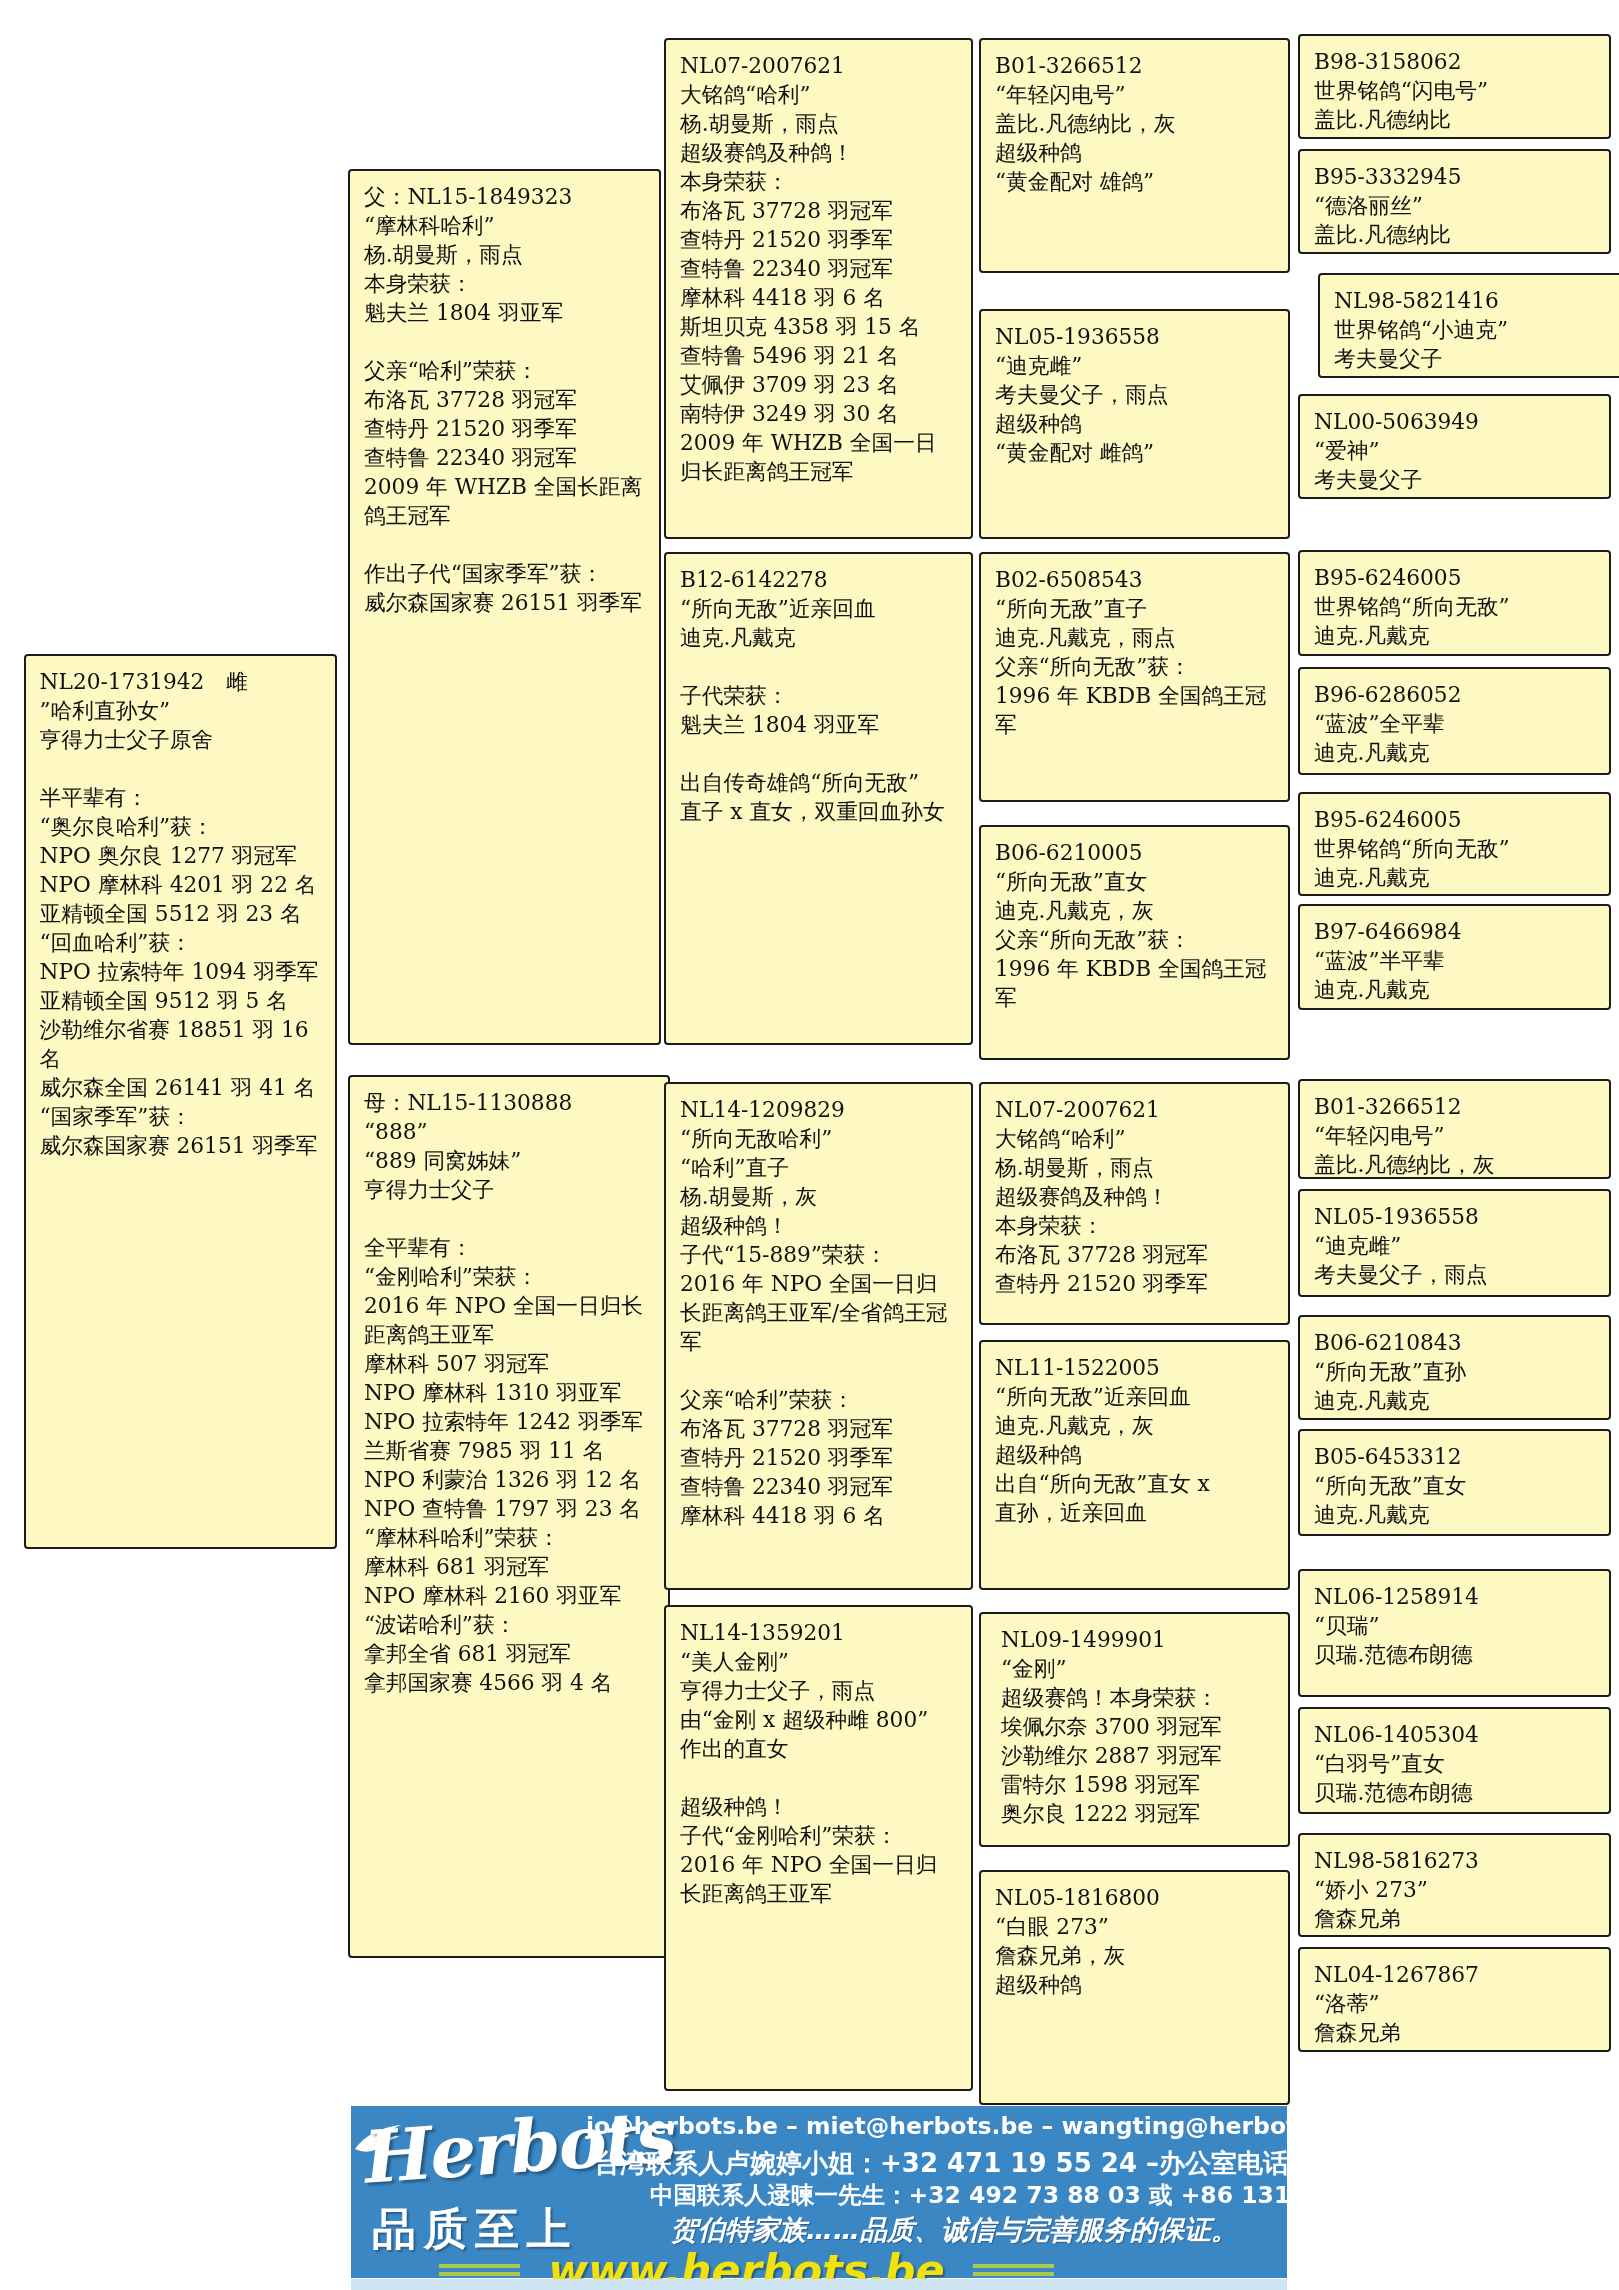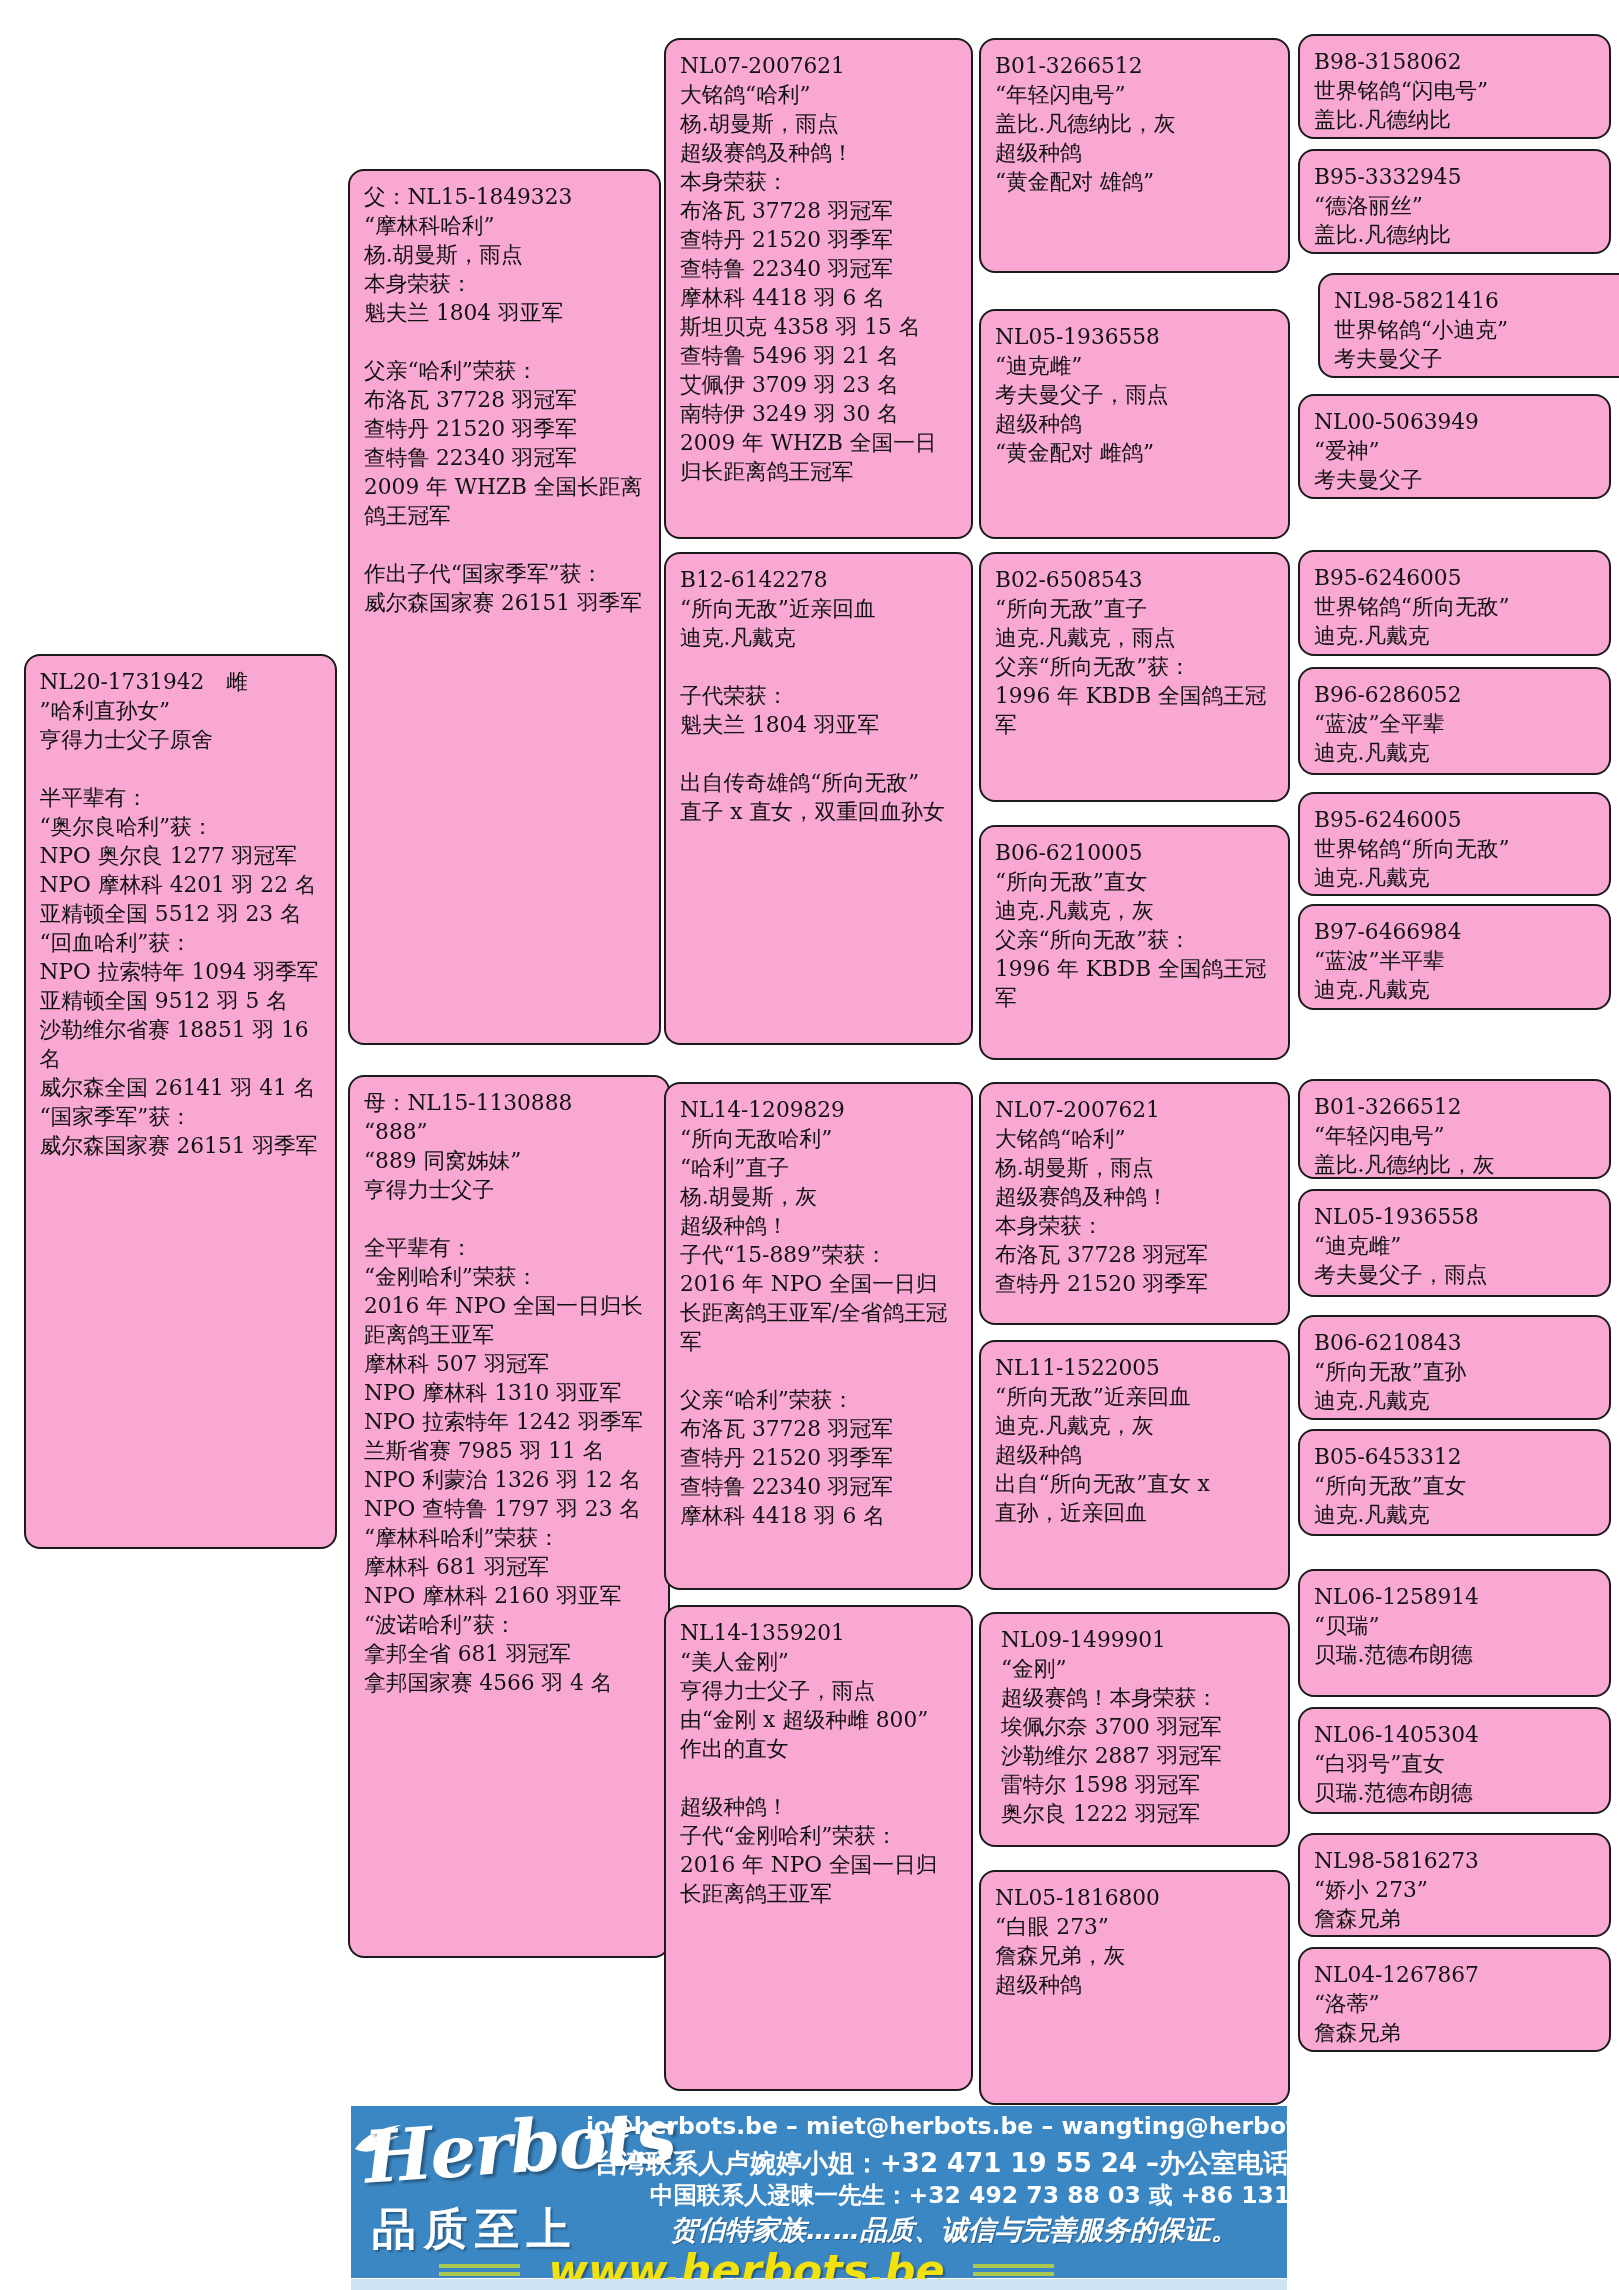--- a/index.html
+++ b/index.html
@@ -6,26 +6,26 @@
   body{
     position:relative;
     width:1620px;height:2290px;
     background:#ffffff;
     font-family:"DejaVu Serif","Liberation Serif",serif;
     color:#111;
   }
   .box{
     position:absolute;
     border:2.8px solid #1b1b1b;
-    border-radius:16px;
+    border-radius:4px;
     box-sizing:border-box;
     padding:11.3px 14px;
     font-size:21.7px;
     line-height:29px;
-    background:#f9a8d4;
+    background:#fef9c3;
     overflow:hidden;
   }
   .ln{min-height:29px;}
   
   #b-subject{left:23.5px;top:654px;width:313px;height:895px;}
   
   #b-father{left:348px;top:169px;width:313px;height:876px;}
   #b-mother{left:348px;top:1075px;width:322px;height:883px;}
   
   #b-gf_p{left:664px;top:38px;width:309px;height:501px;}

